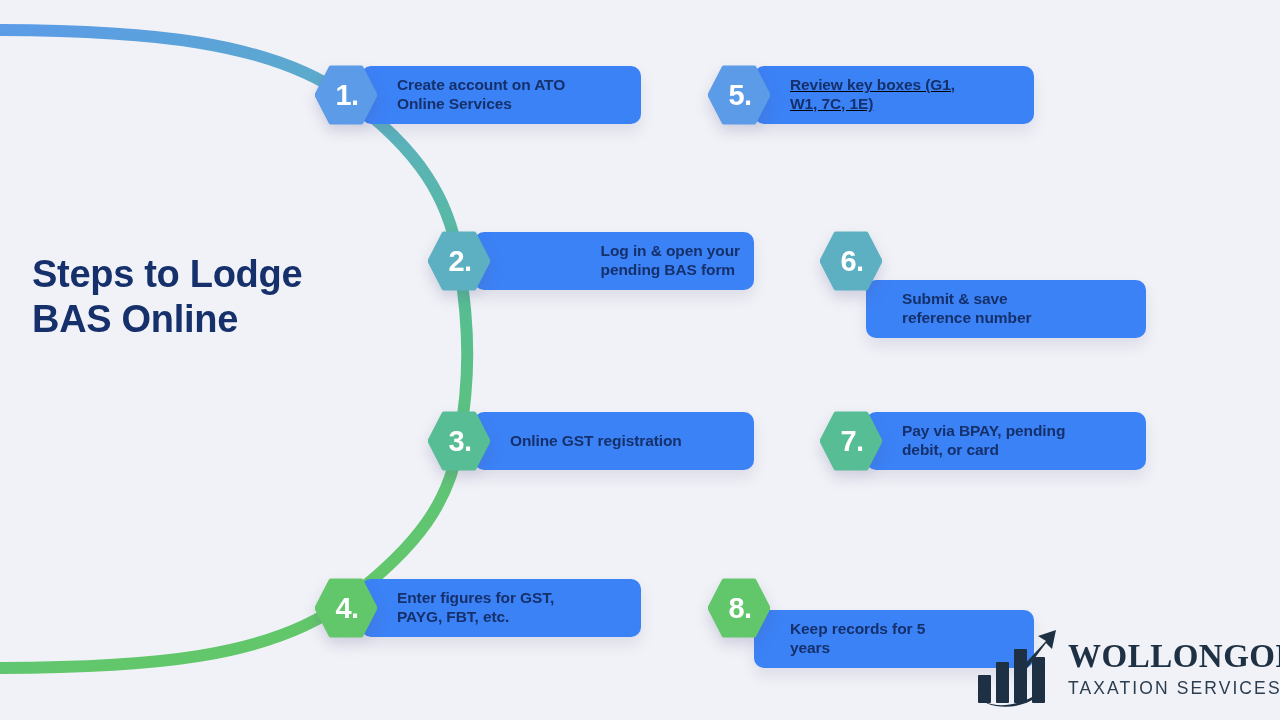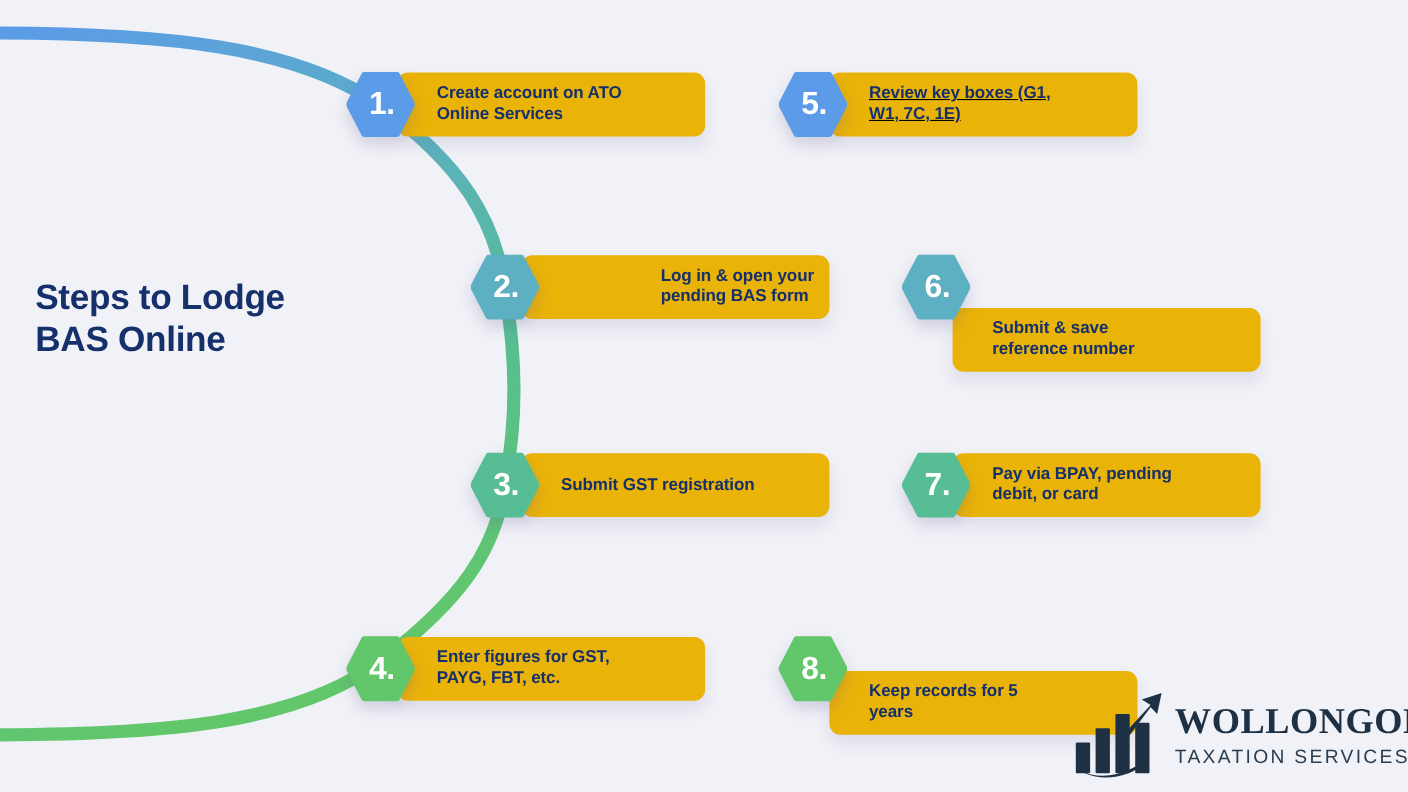--- a/index.html
+++ b/index.html
@@ -23,40 +23,40 @@
     width: 1280px; height: 720px;
     pointer-events: none;
   }
 
   
   #page-title {
     position: absolute;
     left: 32px;
     top: 252px;
     width: 300px;
-    font-size: 32px;
+    font-size: 38px;
     font-weight: bold;
     line-height: 1.18;
     letter-spacing: -0.3px;
     color: #16306b;
   }
 
   
   .step {
     position: absolute;
     display: flex;
     align-items: center;
     height: 58px;
   }
   .step-card {
     position: absolute;
     left: 46px;
     top: 0;
     height: 58px;
-    background: #eab308;
+    background: #3b82f6;
     border-radius: 10px;
     box-shadow: 0 8px 14px rgba(86, 84, 140, 0.13);
     display: flex;
     align-items: center;
     box-sizing: border-box;
   }
   .step-text {
     color: #15306b;
     font-size: 15.5px;
     font-weight: bold;
@@ -189,21 +189,21 @@
     <span class="hexagon">
       <svg width="62" height="60" viewBox="0 0 62 60" xmlns="http://www.w3.org/2000/svg">
         <path d="M16 3 H46 L60 30 L46 57 H16 L2 30 Z" fill="#5cb0c1" stroke="#5cb0c1" stroke-width="5" stroke-linejoin="round"></path>
       </svg>
     </span>
     <span class="hex-num">2.</span>
   </div>
 
   <div class="step" id="step-3">
     <div class="step-card">
-      <span class="step-text">Submit GST registration</span>
+      <span class="step-text">Online GST registration</span>
     </div>
     <span class="hexagon">
       <svg width="62" height="60" viewBox="0 0 62 60" xmlns="http://www.w3.org/2000/svg">
         <path d="M16 3 H46 L60 30 L46 57 H16 L2 30 Z" fill="#56bd94" stroke="#56bd94" stroke-width="5" stroke-linejoin="round"></path>
       </svg>
     </span>
     <span class="hex-num">3.</span>
   </div>
 
   <div class="step" id="step-4">

